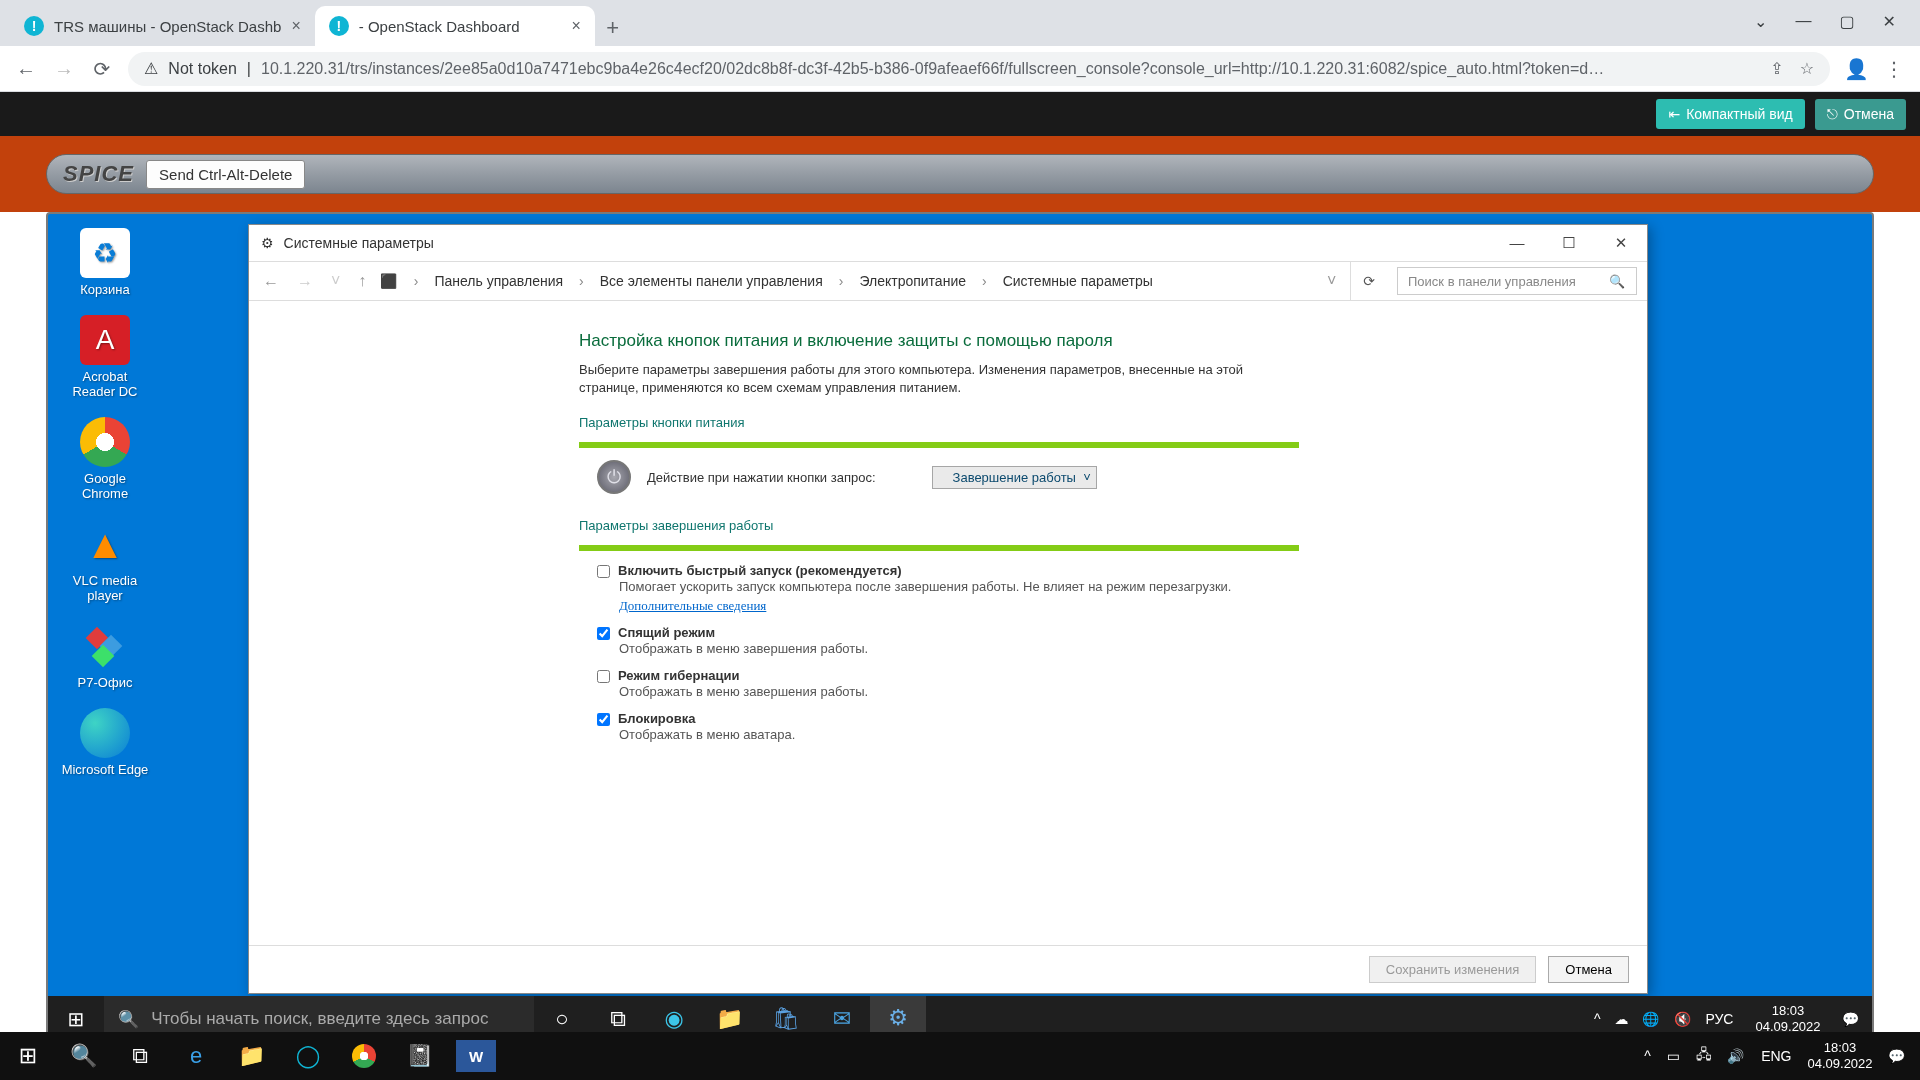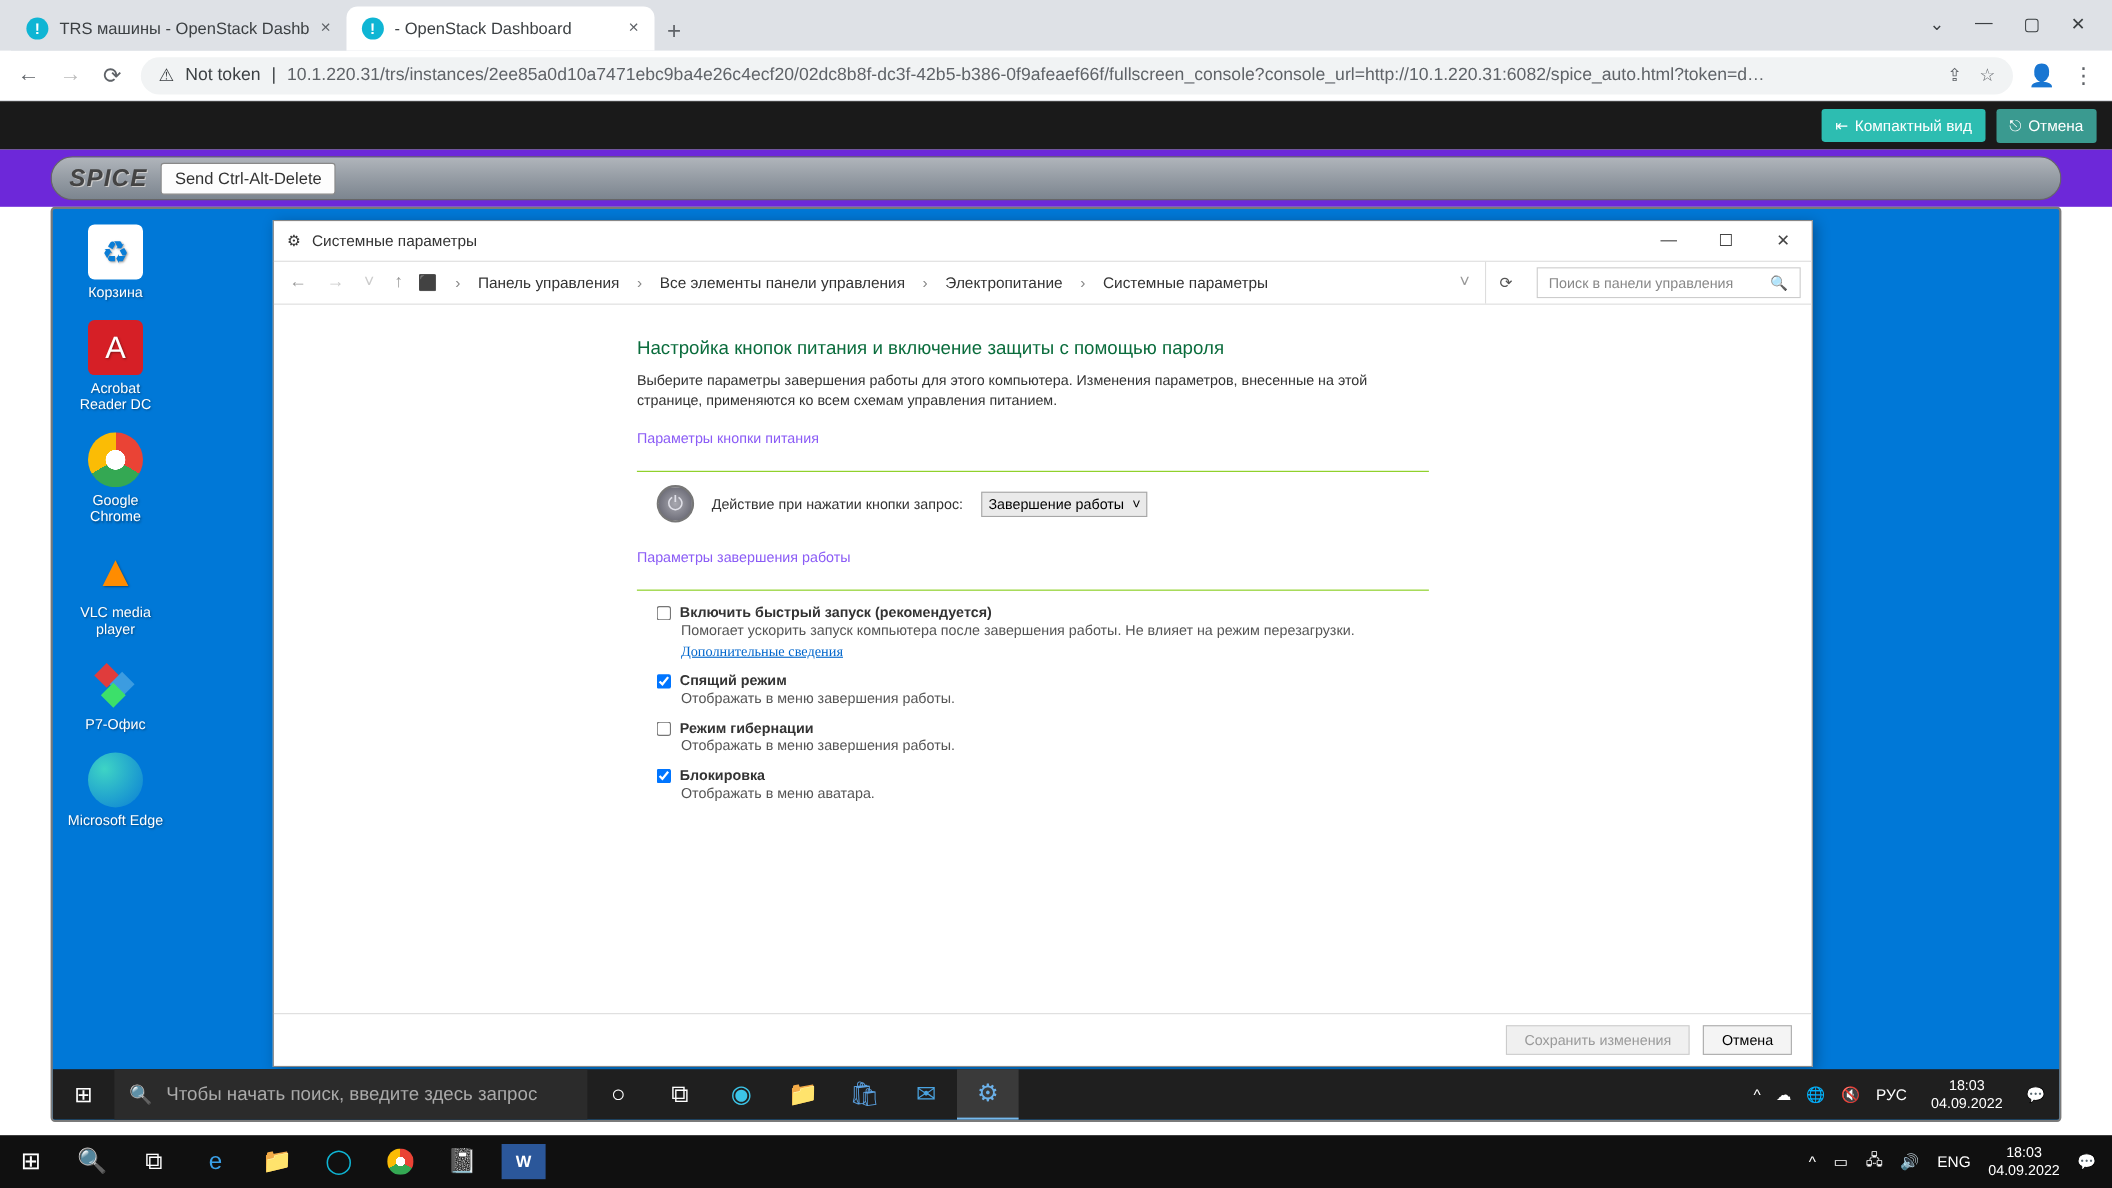--- a/index.html
+++ b/index.html
@@ -19,21 +19,21 @@
 .url-field { flex:1; background:#f1f3f4; border-radius:20px; height:34px; display:flex; align-items:center; padding:0 16px; gap:10px; font-size:16px; color:#3c4043; }
 .url-text { color:#5f6368; white-space:nowrap; overflow:hidden; }
 .url-right { margin-left:auto; display:flex; gap:16px; color:#5f6368; }
 
 
 .os-bar { height:44px; background:#1a1a1a; display:flex; align-items:center; justify-content:flex-end; padding-right:14px; gap:10px; }
 .os-btn { background:#2dbdb1; color:#fff; border:none; border-radius:3px; padding:7px 12px; font-size:14px; display:flex; align-items:center; gap:6px; }
 .os-btn.gray { background:#3a9a90; }
 
 
-.spice-wrap { padding:6px 46px; background:#6d28d9; }
+.spice-wrap { padding:18px 46px; background:#c2410c; }
 .spice-bar { height:40px; background:linear-gradient(#b0b5bb,#959ca4 50%,#7c858f); border-radius:20px; display:flex; align-items:center; padding:0 6px 0 16px; gap:12px; border:1px solid #666; }
 .spice-logo { font-style:italic; font-weight:bold; font-size:22px; color:#444; text-shadow:1px 1px 0 #ccc; letter-spacing:1px; }
 .spice-btn { background:#fdfdfd; border:1px solid #888; border-radius:3px; padding:5px 12px; font-size:15px; color:#333; }
 
 
 .vm-frame { margin:0 46px; width:1828px; height:832px; border:2px solid #7a7a7a; border-radius:4px; background:#0078d7; position:relative; overflow:hidden; }
 
 
 .desktop-icons { position:absolute; left:12px; top:14px; display:flex; flex-direction:column; gap:18px; }
 .desk-icon { width:90px; display:flex; flex-direction:column; align-items:center; gap:4px; color:#fff; font-size:13px; text-align:center; text-shadow:1px 1px 2px rgba(0,0,0,.4); }
@@ -53,25 +53,25 @@
 .cp-nav { height:40px; border-top:1px solid #ddd; border-bottom:1px solid #ddd; display:flex; align-items:center; padding:0 10px; gap:10px; font-size:14px; color:#333; }
 .cp-nav .arrow { color:#999; font-size:16px; padding:0 4px; }
 .crumb { color:#333; }
 .crumb-sep { color:#888; padding:0 6px; }
 .cp-nav .flex { flex:1; }
 .cp-refresh { border-left:1px solid #ddd; padding:0 12px; color:#555; height:100%; display:flex; align-items:center; }
 .cp-search { border:1px solid #ccc; height:28px; width:240px; display:flex; align-items:center; padding:0 10px; color:#888; font-size:13px; gap:8px; }
 .cp-body { flex:1; padding:30px 0 0 330px; position:relative; overflow:hidden; }
 .cp-h1 { color:#0a6c3c; font-size:17px; font-weight:normal; margin-bottom:10px; }
 .cp-desc { font-size:13px; color:#333; max-width:720px; line-height:1.4; margin-bottom:18px; }
-.cp-sect { font-size:13px; color:#8b5cf6; border-bottom:1px solid #84cc16; padding-bottom:22px; margin-bottom:12px; max-width:720px; }
+.cp-sect { font-size:13px; color:#0f766e; border-bottom:6px solid #84cc16; padding-bottom:12px; margin-bottom:12px; max-width:720px; }
 .power-row { display:flex; align-items:center; gap:16px; margin:8px 0 24px 18px; }
 .power-ico { width:34px; height:34px; border-radius:50%; background:radial-gradient(#a8a8b0,#5a5a66); display:flex; align-items:center; justify-content:center; color:#e0e0e8; font-size:18px; border:2px solid #777; }
 .power-label { font-size:13px; color:#333; }
-.power-select { border:1px solid #a6a6a6; background:#eaeaea; font-size:13px; padding:3px 20px 3px 6px; color:#000000; position:relative; }
+.power-select { border:1px solid #a6a6a6; background:#eaeaea; font-size:13px; padding:3px 20px 3px 20px; color:#0c4a6e; position:relative;margin-left:40px; }
 .chk-block { margin:0 0 10px 18px; max-width:680px; }
 .chk-row { display:flex; align-items:flex-start; gap:8px; font-size:13px; color:#333; }
 .chk-row input { margin-top:2px; }
 .chk-row b { font-weight:700; }
 .chk-sub { font-size:13px; color:#555; margin-left:22px; line-height:1.4; }
 .chk-sub a { color:#0066cc; text-decoration:underline;font-family:Liberation Serif, serif; }
 .cp-footer { height:48px; border-top:1px solid #ddd; display:flex; align-items:center; justify-content:flex-end; gap:12px; padding:0 18px; }
 .cp-footer button { font-size:13px; padding:5px 16px; border:1px solid #aaa; background:#f4f4f4; }
 .cp-footer button.disabled { color:#999; background:#f0f0f0; border-color:#ccc; }
 

